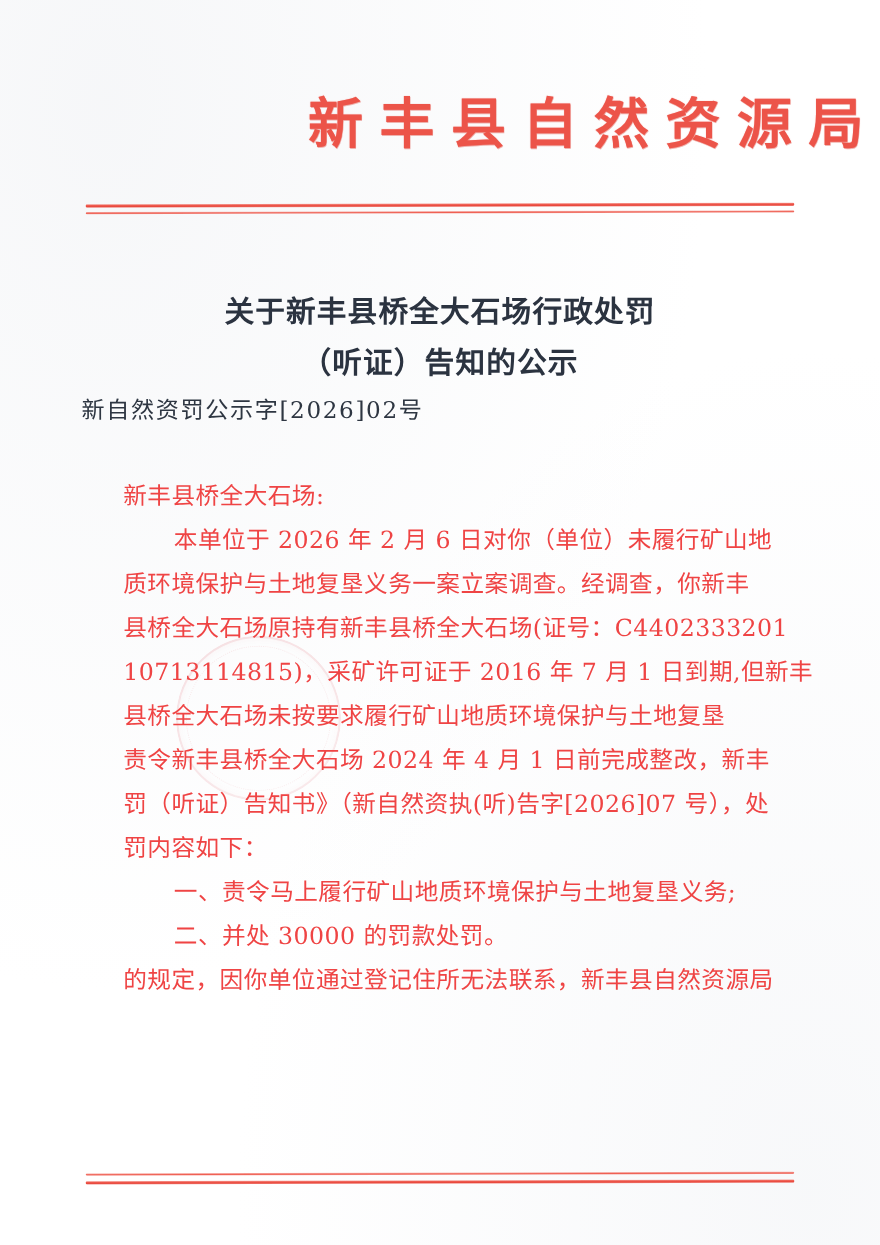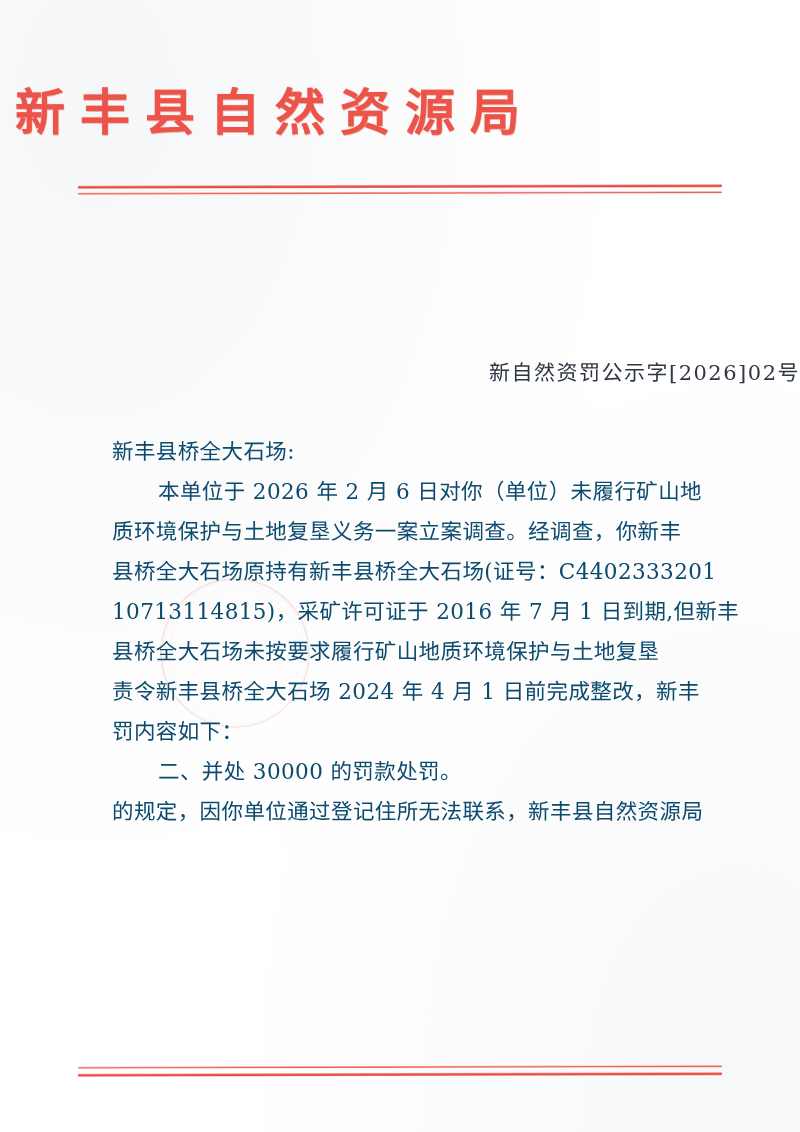--- a/index.html
+++ b/index.html
@@ -31,21 +31,21 @@
       radial-gradient(ellipse at 92% 96%, rgba(246,247,249,0.85) 0%, rgba(255,255,255,0) 50%);
     z-index: 1;
   }
 
   
   .masthead {
     position: absolute;
     left: 0;
     top: 86px;
     width: 800px;
-    text-align: left;
+    text-align: right;
     z-index: 3;
   }
   .masthead-title {
     display: inline-block;
     font-family: "DejaVu Serif", "Liberation Serif", serif;
     font-weight: 700;
     font-size: 50px;
     line-height: 1.08;
     letter-spacing: 15px;
     text-indent: 15px;
@@ -109,38 +109,38 @@
     letter-spacing: 1px;
   }
   .doc-title .tl { display: block; white-space: nowrap; }
 
   
   .doc-number {
     position: absolute;
     left: 0;
     top: 356px;
     width: 800px;
-    text-align: right;
+    text-align: left;
     z-index: 3;
     color: #2e3642;
     font-family: "DejaVu Serif", "Liberation Serif", serif;
     font-size: 21px;
     letter-spacing: 1.5px;
     padding-left: 74px;
     box-sizing: border-box;
   }
 
   
   .body-block {
     position: absolute;
     left: 112px;
     top: 432px;
     width: 578px;
     z-index: 3;
-    color: #0c4a6e;
+    color: #ef4444;
     font-family: "DejaVu Serif", "Liberation Serif", serif;
     font-size: 21.5px;
     line-height: 40px;
     letter-spacing: 0.4px;
   }
   .body-line {
     white-space: nowrap;
     height: 40px;
     overflow: visible;
   }
@@ -190,35 +190,41 @@
   <div class="rule-group-top">
     <div class="rule-thick"></div>
     <div class="rule-gap-a"></div>
     <div class="rule-thin"></div>
   </div>
 
   <div class="seal">
     <div class="seal-inner"></div>
   </div>
 
+  <div class="doc-title">
+    <span class="tl">关于新丰县桥全大石场行政处罚</span>
+    <span class="tl">（听证）告知的公示</span>
+  </div>
 
   <div class="doc-number">新自然资罚公示字[2026]02号</div>
 
   <div class="body-block">
 
     <div class="body-line">新丰县桥全大石场:</div>
 
     <div class="body-line indent-2">本单位于 2026 年 2 月 6 日对你（单位）未履行矿山地</div>
     <div class="body-line">质环境保护与土地复垦义务一案立案调查。经调查，你新丰</div>
     <div class="body-line">县桥全大石场原持有新丰县桥全大石场(证号：C4402333201</div>
     <div class="body-line">10713114815)，采矿许可证于 2016 年 7 月 1 日到期,但新丰</div>
     <div class="body-line">县桥全大石场未按要求履行矿山地质环境保护与土地复垦</div>
     <div class="body-line">责令新丰县桥全大石场 2024 年 4 月 1 日前完成整改，新丰</div>
+    <div class="body-line">罚（听证）告知书》（新自然资执(听)告字[2026]07 号），处</div>
     <div class="body-line">罚内容如下：</div>
 
+    <div class="body-line indent-list">一、责令马上履行矿山地质环境保护与土地复垦义务;</div>
     <div class="body-line indent-list">二、并处 30000 的罚款处罚。</div>
 
     <div class="body-line">的规定，因你单位通过登记住所无法联系，新丰县自然资源局</div>
   </div>
 
   <div class="rule-group-bottom">
     <div class="rule-thin"></div>
     <div class="rule-gap-b"></div>
     <div class="rule-thick"></div>
   </div>

